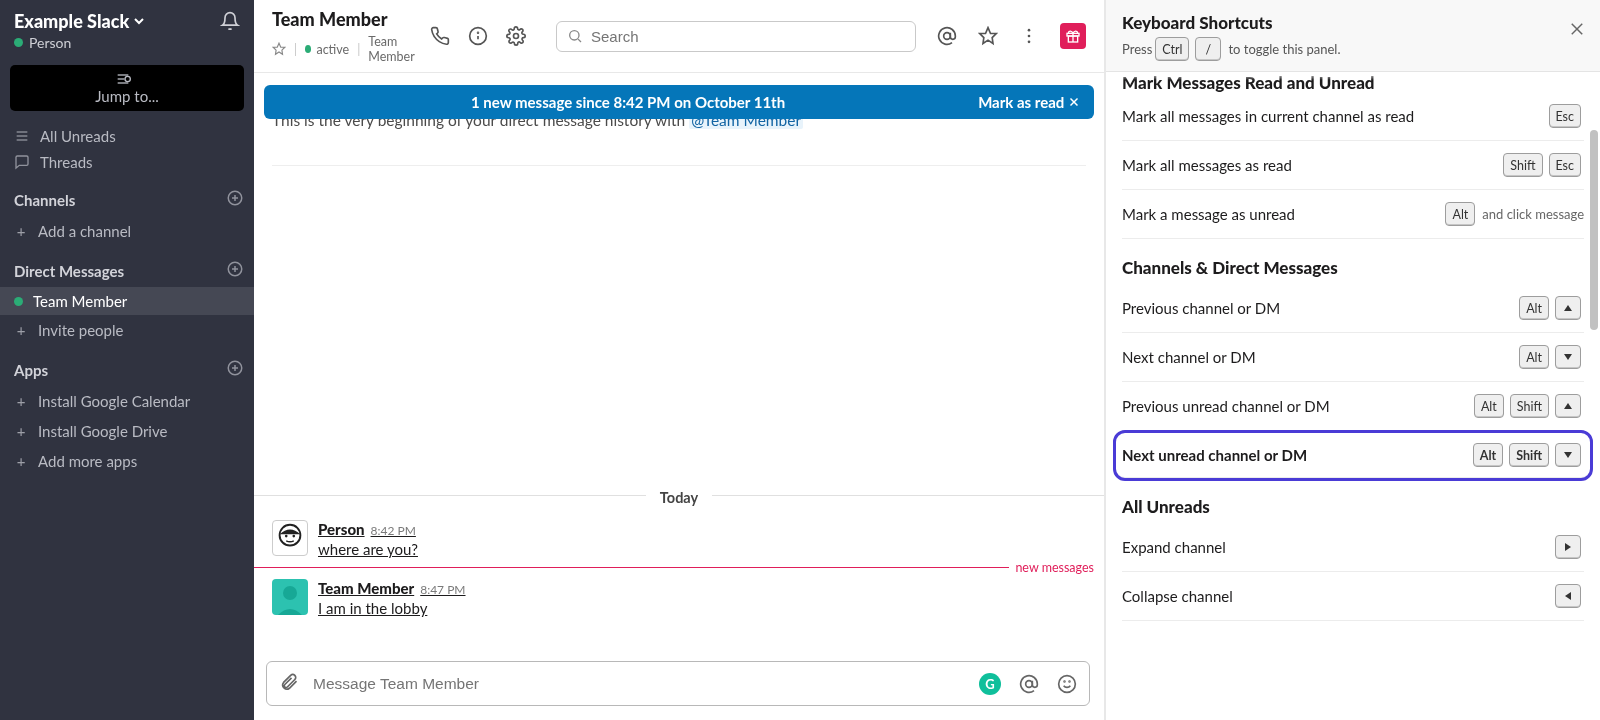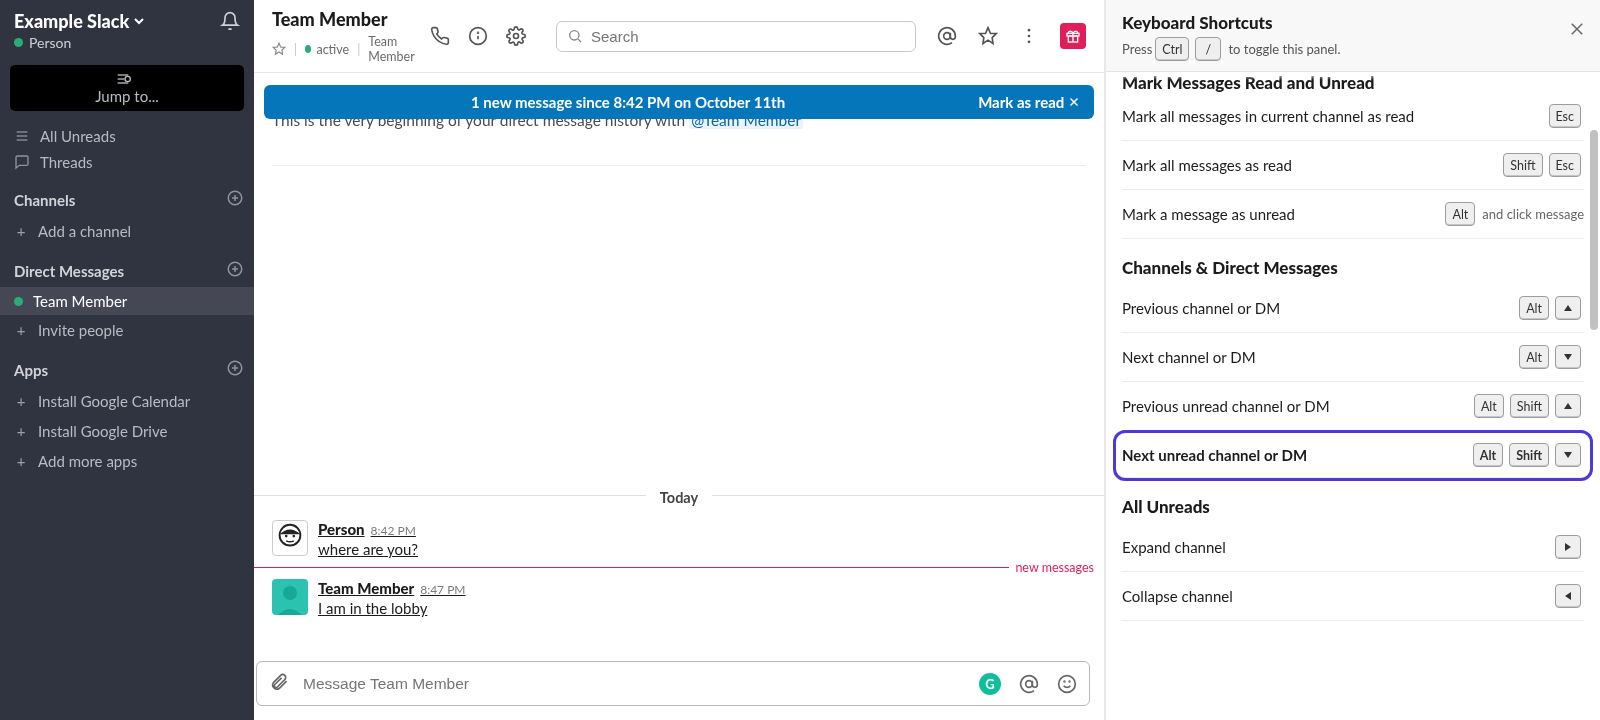--- a/index.html
+++ b/index.html
@@ -155,21 +155,21 @@
     display:flex; align-items:center;
     margin: 2px 0 0 0;
   }
   .new-msg-divider .line { flex:1; height:1px; background:#e01e5a;}
   .new-msg-divider .label {
     color:#e01e5a;
     font-size:12.5px;
     padding:0 10px 0 6px;
   }
   .composer {
-    margin: 16px 14px 14px 2px;
+    margin: 16px 14px 14px 12px;
     border:1px solid #b8b8b8;
     border-radius:6px;
     display:flex; align-items:center;
     padding: 10px 12px;
     color:#777;
   }
   .composer .attach { margin-right:14px; color:#666; cursor:pointer;}
   .composer input {
     flex:1; border:none; outline:none; font-size:15.5px; color:#333;
   }

